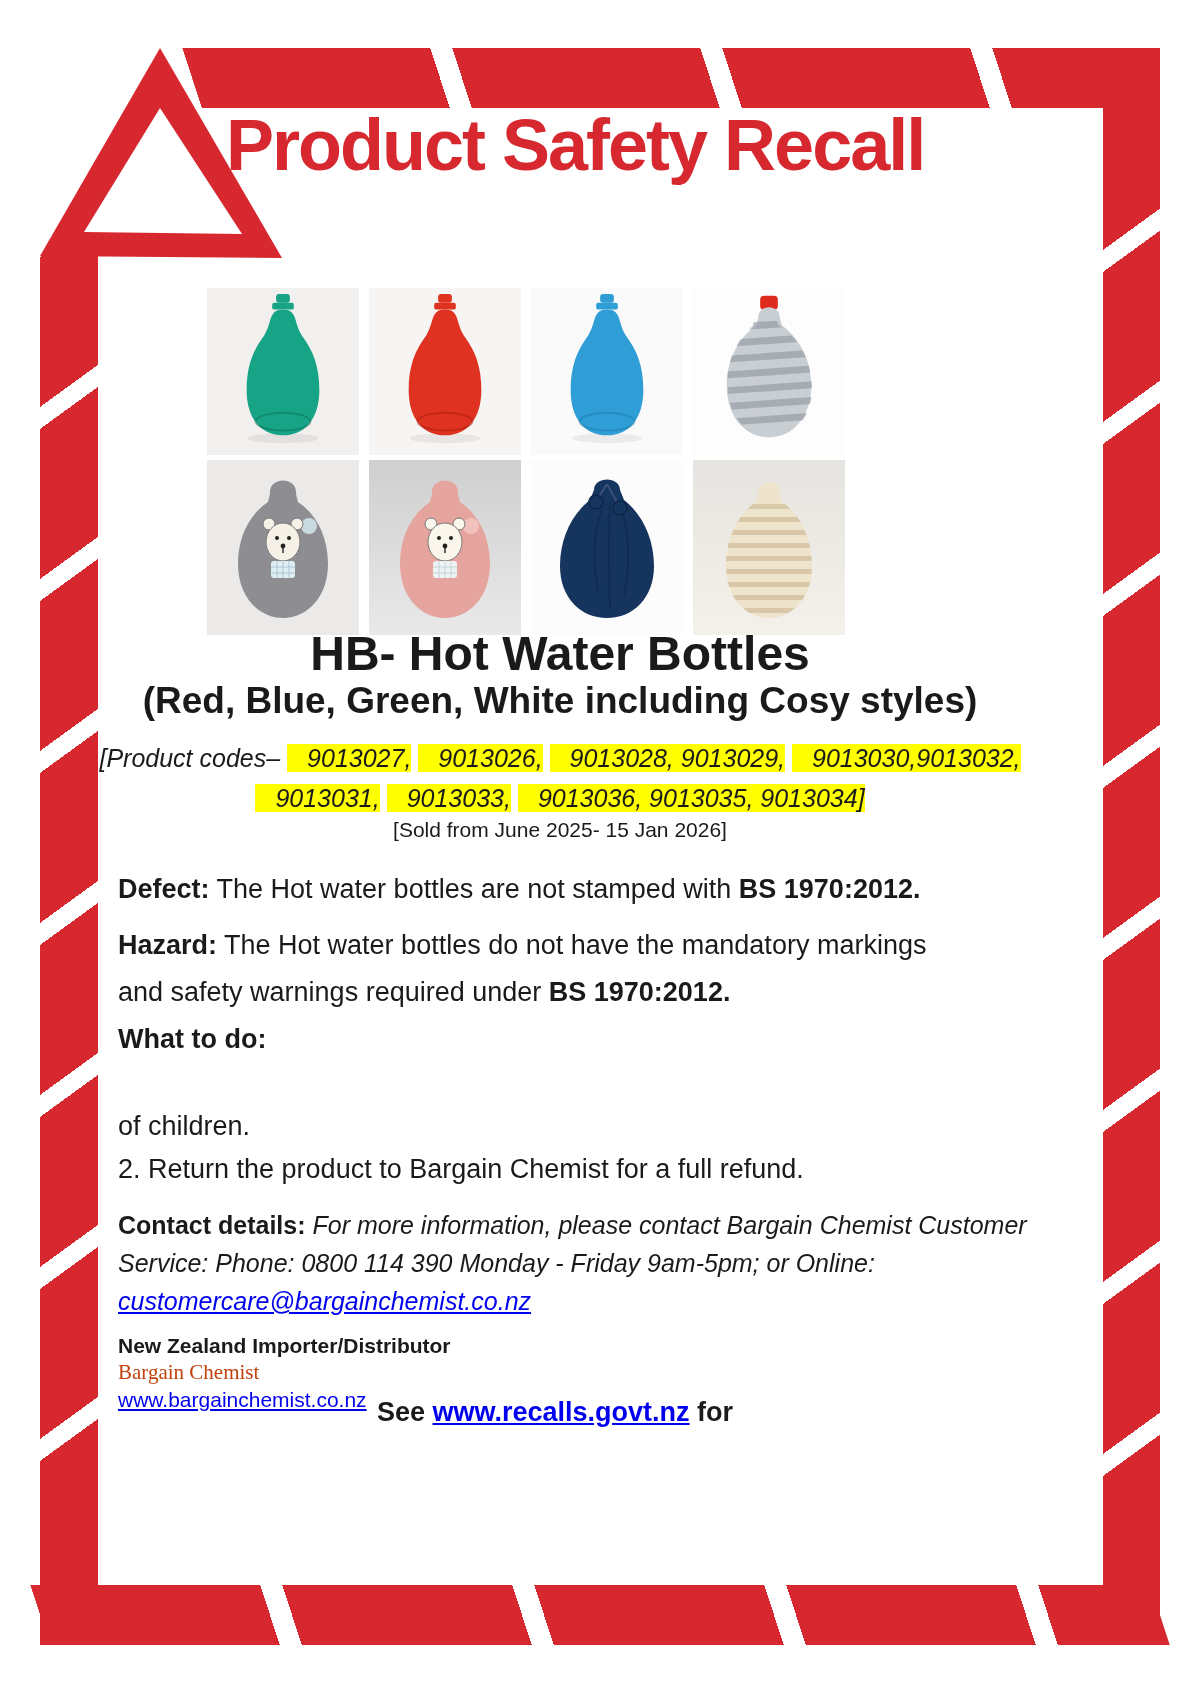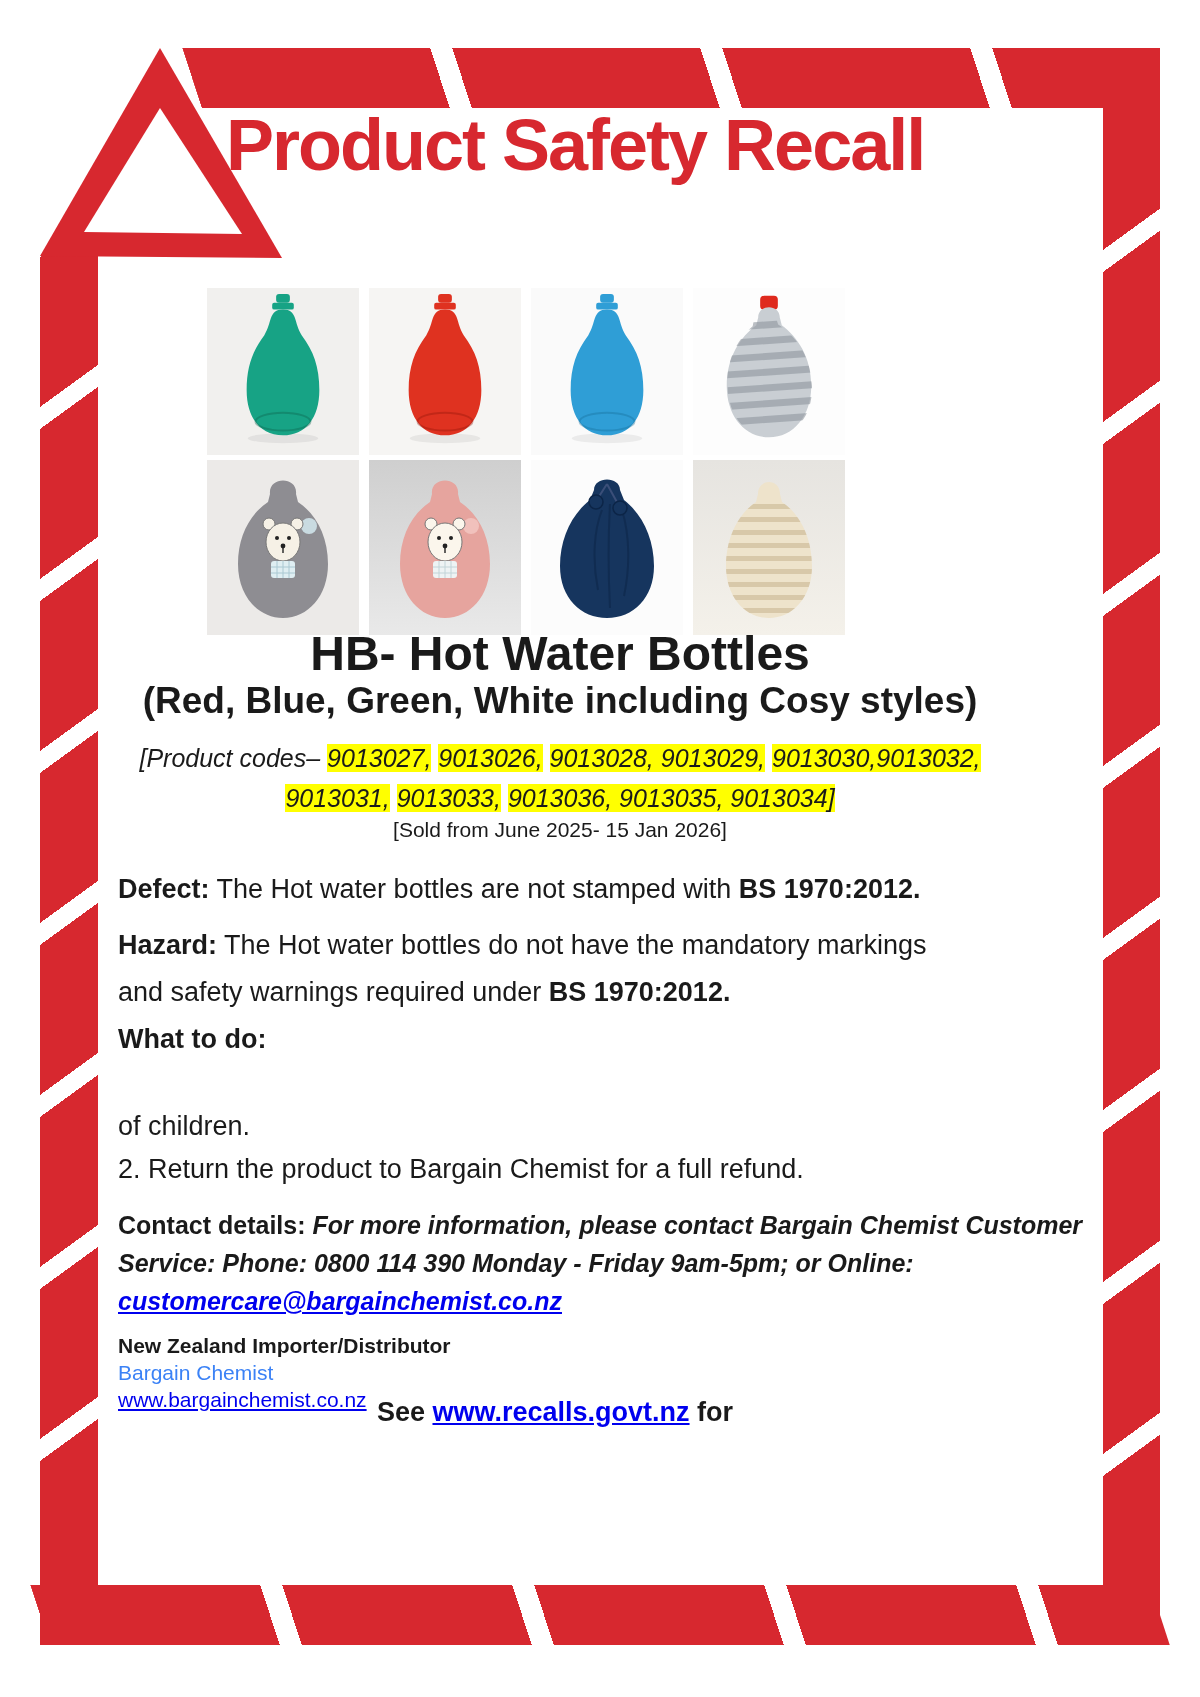--- a/index.html
+++ b/index.html
@@ -61,35 +61,35 @@
   .t8{background:linear-gradient(180deg,#e6e4e0,#f4f1ea);}
   .tile svg{width:100%;height:100%;display:block;}
   
   .centered{position:absolute;left:0;width:1120px;text-align:center;}
   .recall-title{top:626px;font-size:48px;font-weight:bold;}
   .recall-subtitle{top:680px;font-size:37px;font-weight:bold;}
   .codes-line{font-size:25px;font-style:italic;white-space:nowrap;}
   .codes1{top:744px;}
   .codes2{top:784px;}
   .sold-line{top:818px;font-size:21px;}
-  .hl{background:var(--highlight-yellow);}
+  .hl{background:var(--highlight-yellow);padding-left:20px;}
   
   .para{position:absolute;left:118px;white-space:nowrap;font-size:27px;line-height:47px;}
   .p-defect{top:866px;}
   .p-hazard{top:922px;}
   .p-whattodo{top:1016px;font-weight:bold;}
   .p-step1{top:1060px;line-height:44px;}
   .p-step2{top:1146px;}
-  .p-contact{top:1206px;font-size:25px;line-height:38px;font-style:italic;font-weight:bold;}
+  .p-contact{top:1206px;font-size:25px;line-height:38px;font-style:italic;}
   .p-contact b{font-style:normal;}
   a,.link{color:var(--link-blue);text-decoration:underline;cursor:pointer;}
   
   .importer{position:absolute;left:118px;top:1332px;font-size:21px;line-height:27px;}
   .importer .lbl{font-weight:bold;}
-  .importer .nm{color:#3b82f6;}
+  .importer .nm{color:#c2410c;font-family:Liberation Serif, serif;}
   .footer-note{position:absolute;left:0;top:1398px;width:1110px;text-align:center;
     font-size:27px;font-weight:bold;line-height:28px;}
 </style>
 </head>
 <body>
 
 <div class="bar-top"></div>
 <div class="bar-bottom"></div>
 <div class="bar-left"></div>
 <div class="bar-right"></div>

